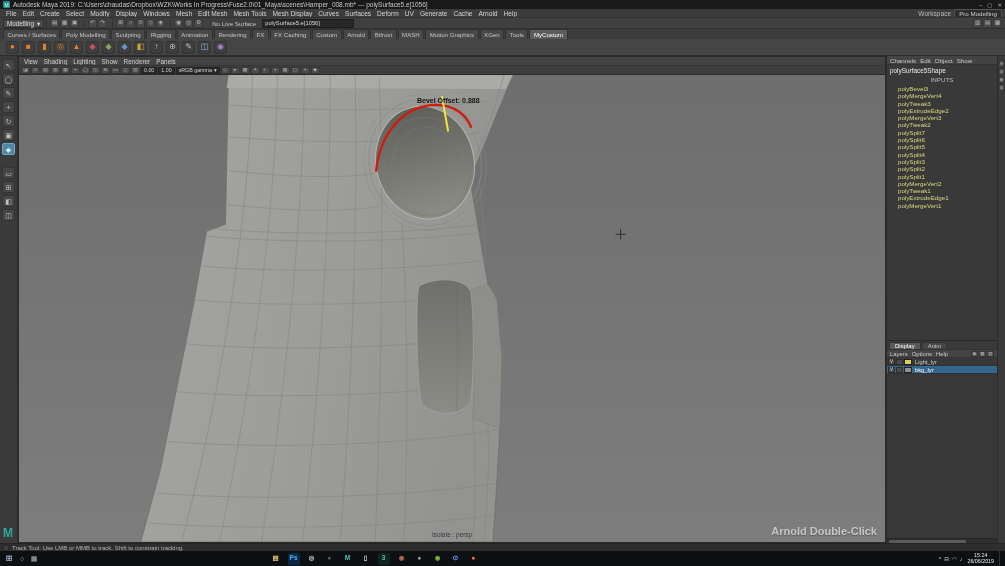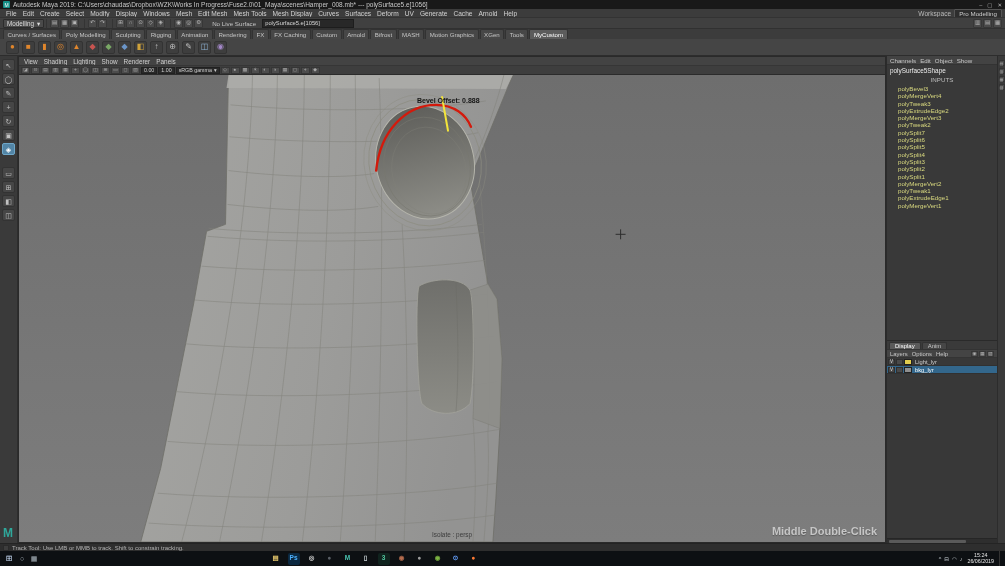--- a/index.html
+++ b/index.html
@@ -365,21 +365,21 @@
           </g>
 
           <g stroke="#2e2e2e" stroke-width="1">
             <line x1="598" y1="160" x2="608" y2="160"></line>
             <line x1="603" y1="155" x2="603" y2="165"></line>
           </g>
         </svg>
 
         <span class="bevel-label">Bevel Offset: 0.888</span>
         <span class="isolate-label">Isolate : persp</span>
-        <span class="mouse-hint">Middle Double-Click</span>
+        <span class="mouse-hint">Arnold Double-Click</span>
       </div>
     </div>
 
     <div class="right-panel">
       <div class="cb-menus">
 
       <span>Channels</span>
           <span>Edit</span>
           <span>Object</span>
           <span>Show</span>

